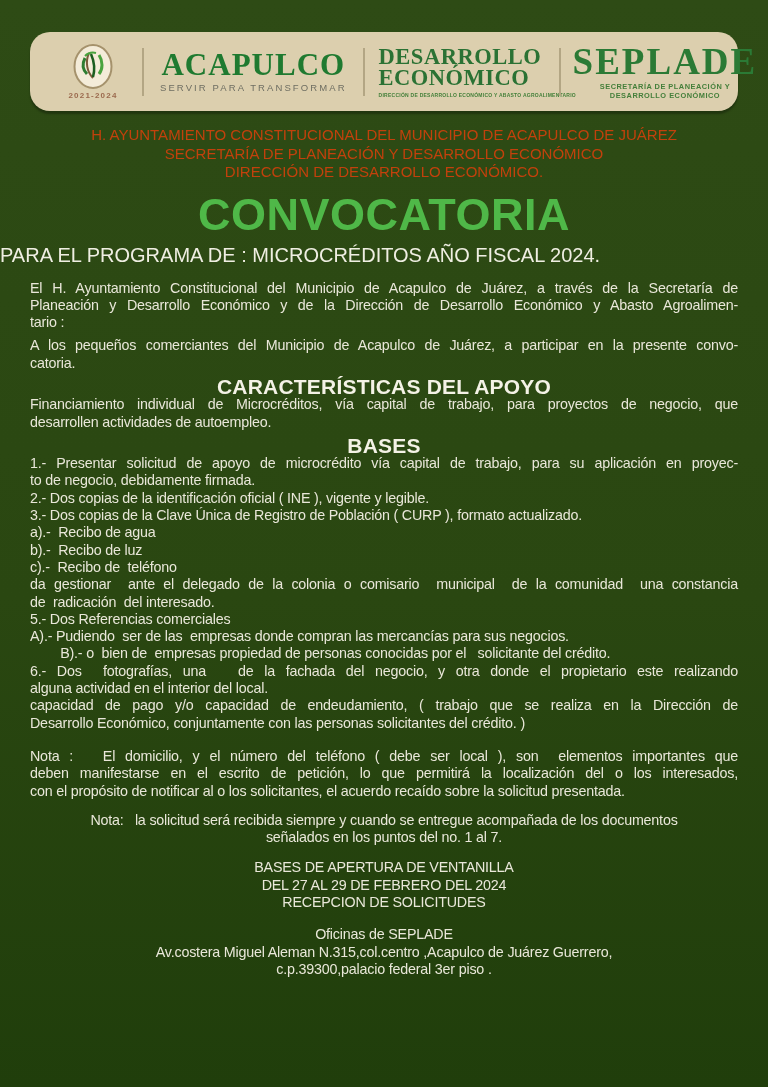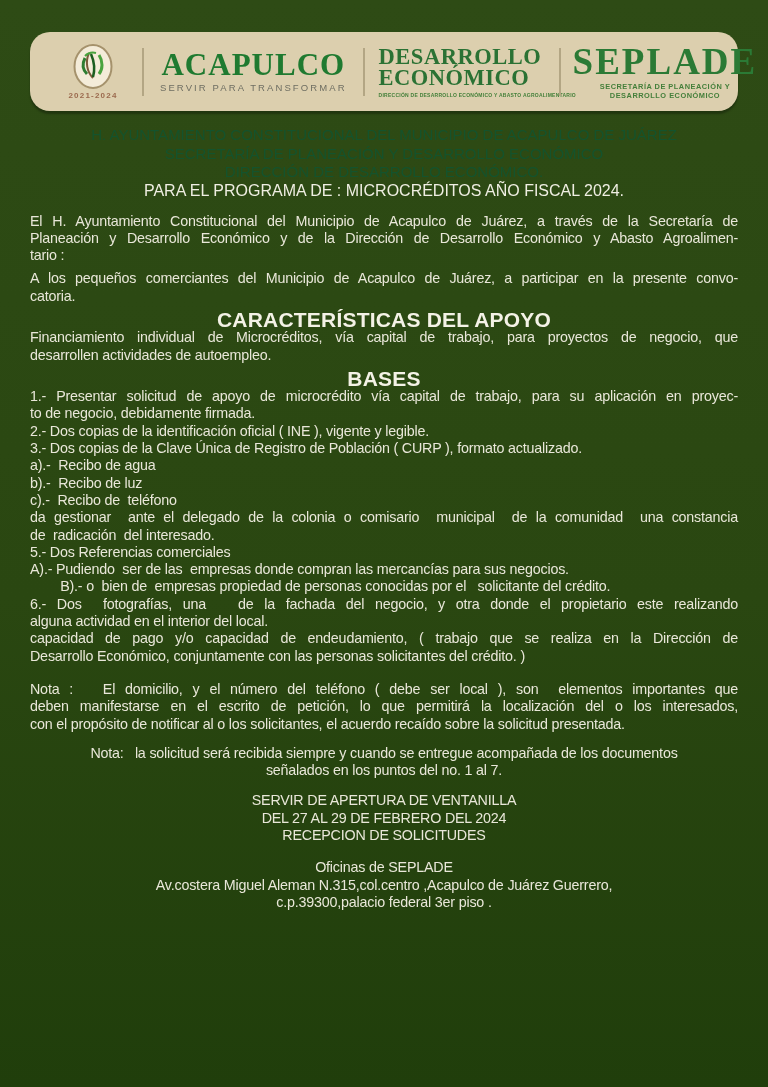--- a/index.html
+++ b/index.html
@@ -42,26 +42,26 @@
   }
   .des-sub { font-size: 5px; letter-spacing: 0.25px; color: #44803a; margin-top: 3px; white-space: nowrap; font-weight: bold; }
   .sep-block { flex: 1; text-align: center; }
   .sep-title {
     font-family: "Liberation Serif", serif; font-weight: bold;
     font-size: 37px; line-height: 36px; color: #2b7a35; letter-spacing: 2px;
   }
   .sep-sub { font-size: 7.4px; letter-spacing: 0.5px; color: #447f3a; margin-top: 2px; font-weight: bold; }
 
   
-  .hdr { text-align: center; margin-top: 15px; font-size: 15px; line-height: 18.5px; color: #14532d; }
+  .hdr { text-align: center; margin-top: 15px; font-size: 15px; line-height: 18.5px; color: #c2410c; }
   .title {
     text-align: center; font-size: 45px; font-weight: bold;
     color: #4fb848; margin: 7px 0 3px; letter-spacing: 0.5px;
   }
-  .subtitle { text-align: center; font-size: 16px; color: #efeee2; margin-bottom: 2px; }
+  .subtitle { text-align: left; font-size: 20px; color: #efeee2; margin-bottom: 2px; }
 
   
   .content { margin: 13px 30px 0; font-size: 14.3px; line-height: 17.3px; letter-spacing: -0.2px; }
   .line { white-space: pre-wrap; text-align: left; }
   .line.j { text-align: justify; text-align-last: justify; }
   h2.h {
     text-align: center; font-size: 21px; font-weight: bold;
     color: #f4f2e6; letter-spacing: 0.2px; margin: 4px 0 1px;
   }
   .sec { margin-bottom: 6px; }
@@ -108,20 +108,21 @@
       <div class="sep-sub">SECRETARÍA DE PLANEACIÓN Y DESARROLLO ECONÓMICO</div>
     </div>
   </header>
 
   <div class="hdr">
     <div>H. AYUNTAMIENTO CONSTITUCIONAL DEL MUNICIPIO DE ACAPULCO DE JUÁREZ</div>
     <div>SECRETARÍA DE PLANEACIÓN Y DESARROLLO ECONÓMICO</div>
     <div>DIRECCIÓN DE DESARROLLO ECONÓMICO.</div>
   </div>
 
+  <h1 class="title">CONVOCATORIA</h1>
   <div class="subtitle">PARA EL PROGRAMA DE : MICROCRÉDITOS AÑO FISCAL 2024.</div>
 
   <main class="content">
     <section class="sec">
         <div class="line j">El H. Ayuntamiento Constitucional del Municipio de Acapulco de Juárez, a través de la Secretaría de</div>
         <div class="line j">Planeación y Desarrollo Económico y de la Dirección de Desarrollo Económico y Abasto Agroalimen-</div>
         <div class="line">tario :</div>
       </section>
 
     <section class="sec">
@@ -160,21 +161,21 @@
         <div class="line j">deben manifestarse en el escrito de petición, lo que permitirá la localización del o los interesados,</div>
         <div class="line">con el propósito de notificar al o los solicitantes, el acuerdo recaído sobre la solicitud presentada.</div>
       </section>
 
     <section class="nota2 center">
         <div class="line">Nota:   la solicitud será recibida siempre y cuando se entregue acompañada de los documentos</div>
         <div class="line">señalados en los puntos del no. 1 al 7.</div>
       </section>
 
     <section class="fecha center">
-        <div class="line">SERVIR DE APERTURA DE VENTANILLA</div>
+        <div class="line">BASES DE APERTURA DE VENTANILLA</div>
         <div class="line">DEL 27 AL 29 DE FEBRERO DEL 2024</div>
         <div class="line">RECEPCION DE SOLICITUDES</div>
       </section>
 
     <section class="oficinas center">
         <div class="line">Oficinas de SEPLADE</div>
         <div class="line">Av.costera Miguel Aleman N.315,col.centro ,Acapulco de Juárez Guerrero,</div>
         <div class="line">c.p.39300,palacio federal 3er piso .</div>
       </section>
   </main>

